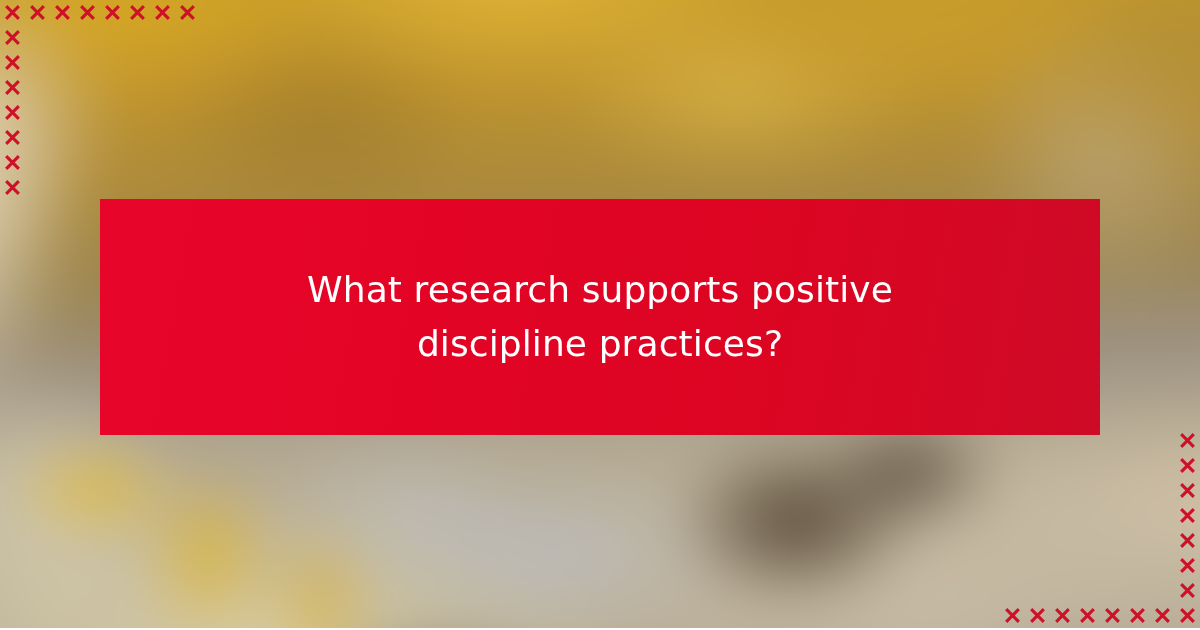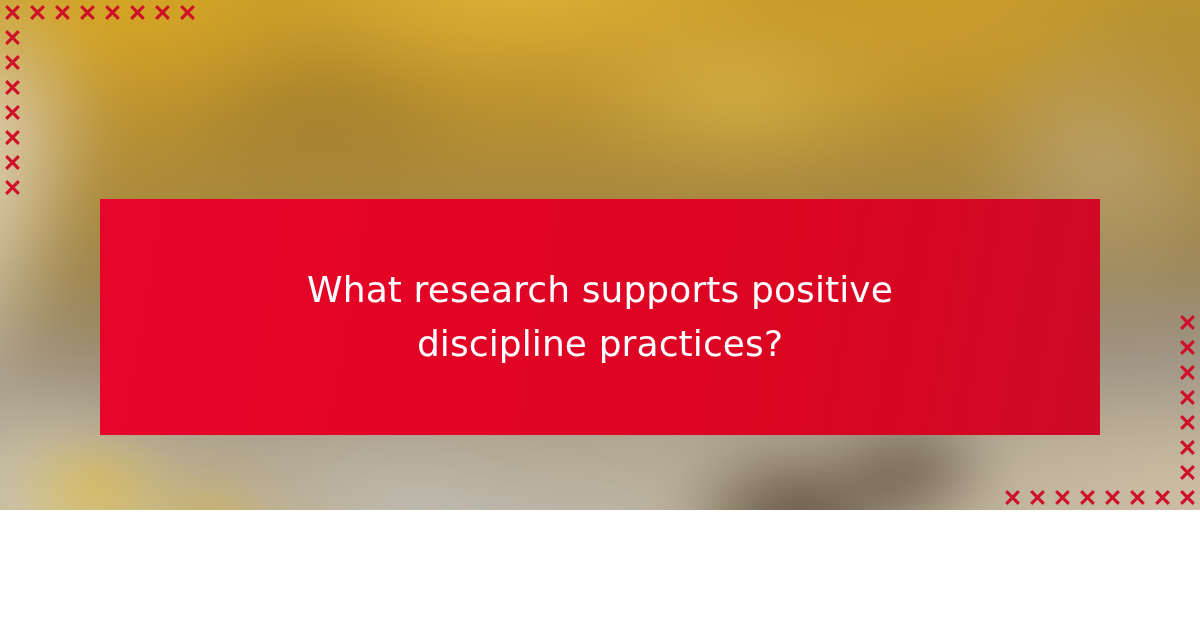--- a/index.html
+++ b/index.html
@@ -5,21 +5,21 @@
 <style>
   html, body {
     margin: 0;
     padding: 0;
     background: #ffffff;
   }
 
   #canvas {
     position: relative;
     width: 1200px;
-    height: 510px;
+    height: 628px;
     overflow: hidden;
     font-family: "DejaVu Sans", "Liberation Sans", sans-serif;
     background: #7f1d1d;
   }
 
   
   .bg-photo {
     position: absolute;
     left: -60px;
     top: -60px;

